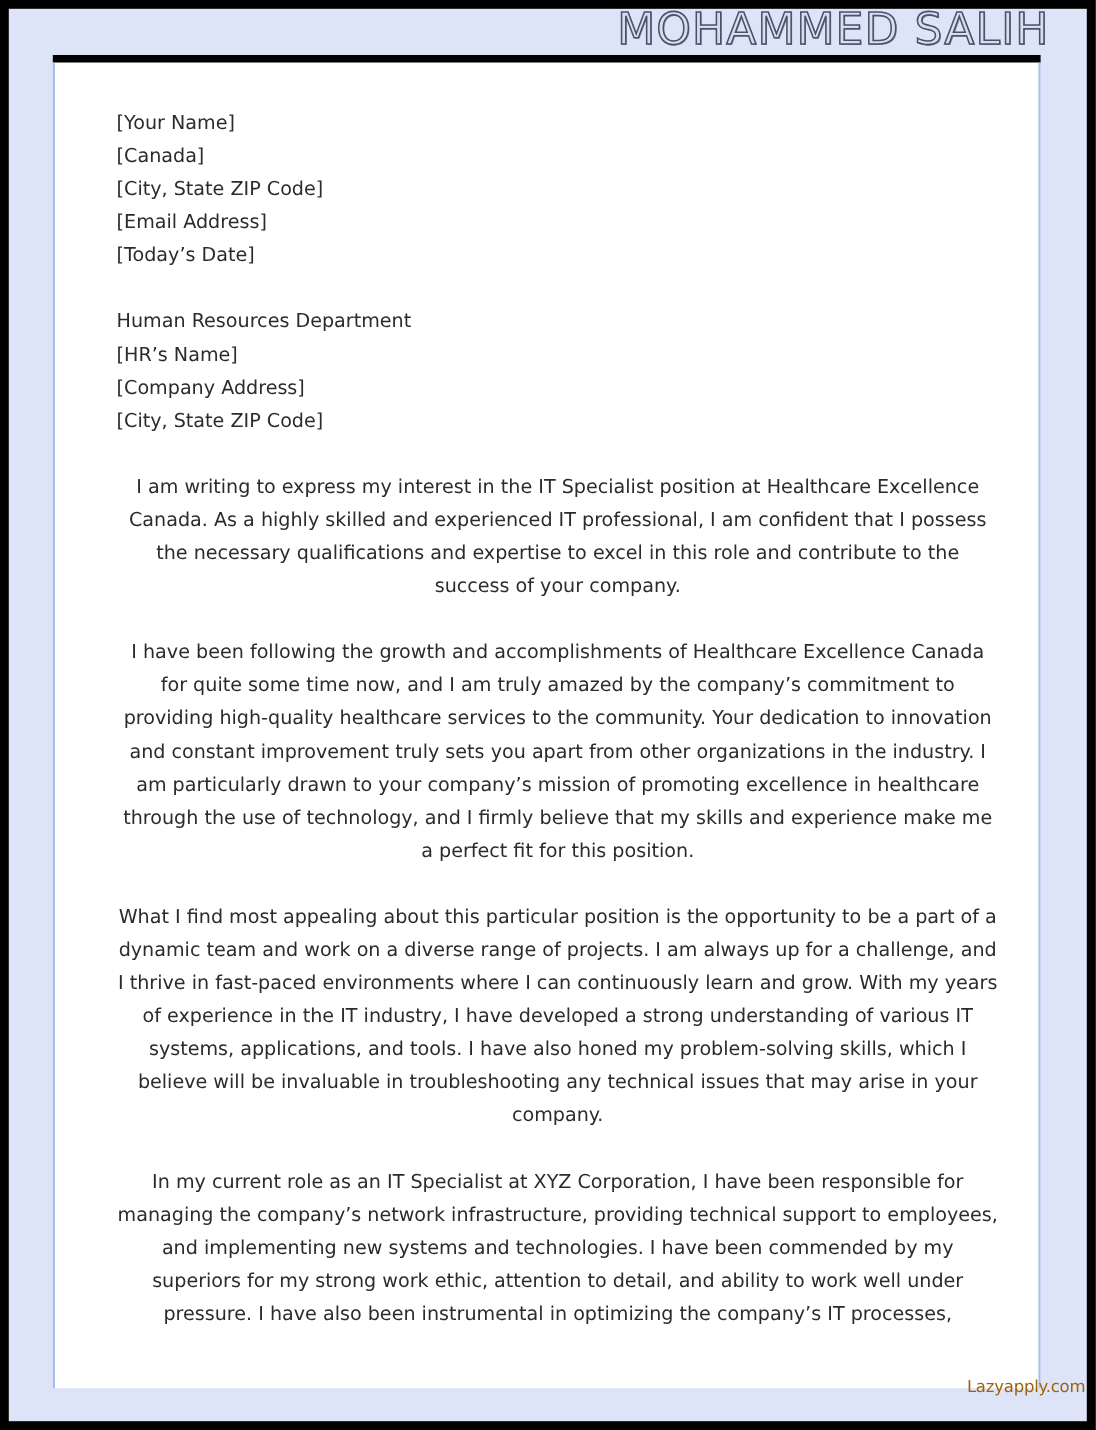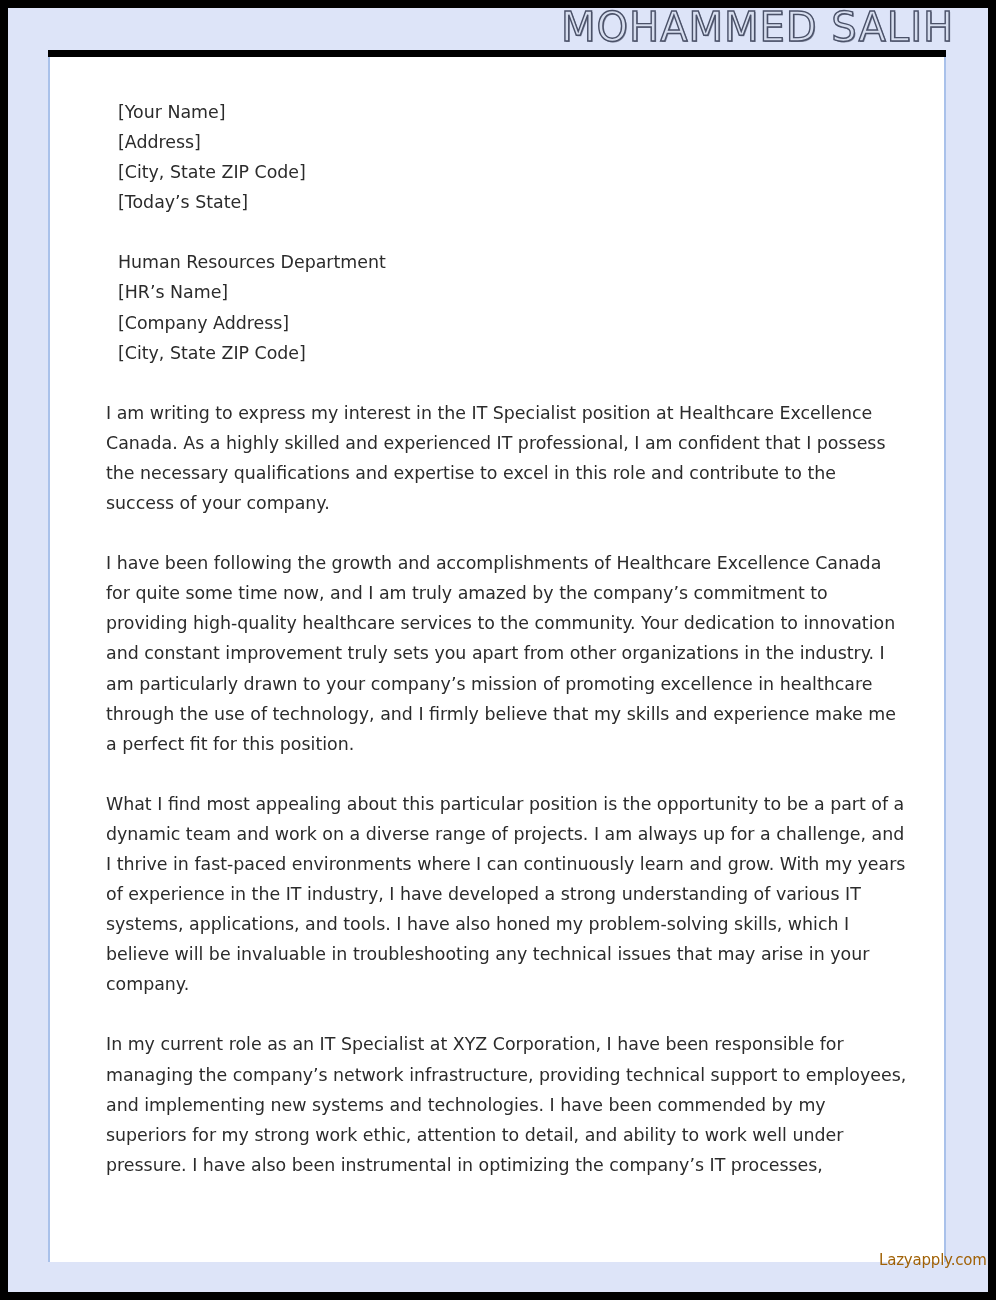--- a/index.html
+++ b/index.html
@@ -90,32 +90,32 @@
     width: 898px;
     box-sizing: border-box;
     padding: 40px 38px 0 58px;
     font-size: 17.4px;
     line-height: 30.1px;
     color: #2b2b2b;
     font-family: "DejaVu Sans", sans-serif;
   }
 
   .addr-block {
-    margin: 0 0 30px 12px;
+    margin: 0 0 30px 0;
   }
   .addr-line {
     display: block;
     white-space: pre;
   }
   .salutation {
     margin: 0 0 30px 0;
   }
   .para {
     margin: 0 0 30px 0;
-    text-align: left;
+    text-align: center;
   }
 
   
   #watermark {
     position: absolute;
     left: 871px;
     top: 1243px;
     font-family: "DejaVu Sans", sans-serif;
     font-size: 15px;
     line-height: 18px;
@@ -135,23 +135,24 @@
     </div>
 
     <div id="header-rule"></div>
 
     <div id="page-sheet"></div>
 
     <div id="letter-body">
 
       <div class="addr-block">
         <span class="addr-line">[Your Name]</span>
-        <span class="addr-line">[Address]</span>
+        <span class="addr-line">[Canada]</span>
         <span class="addr-line">[City, State ZIP Code]</span>
-        <span class="addr-line">[Today’s State]</span>
+        <span class="addr-line">[Email Address]</span>
+        <span class="addr-line">[Today’s Date]</span>
       </div>
 
       <div class="addr-block">
         <span class="addr-line">Human Resources Department</span>
         <span class="addr-line">[HR’s Name]</span>
         <span class="addr-line">[Company Address]</span>
         <span class="addr-line">[City, State ZIP Code]</span>
       </div>
 
 

